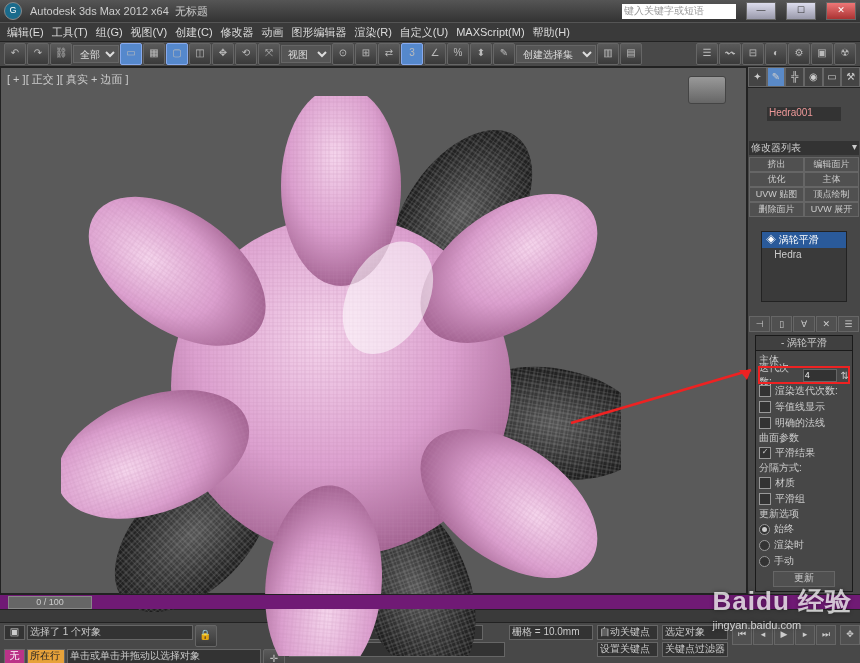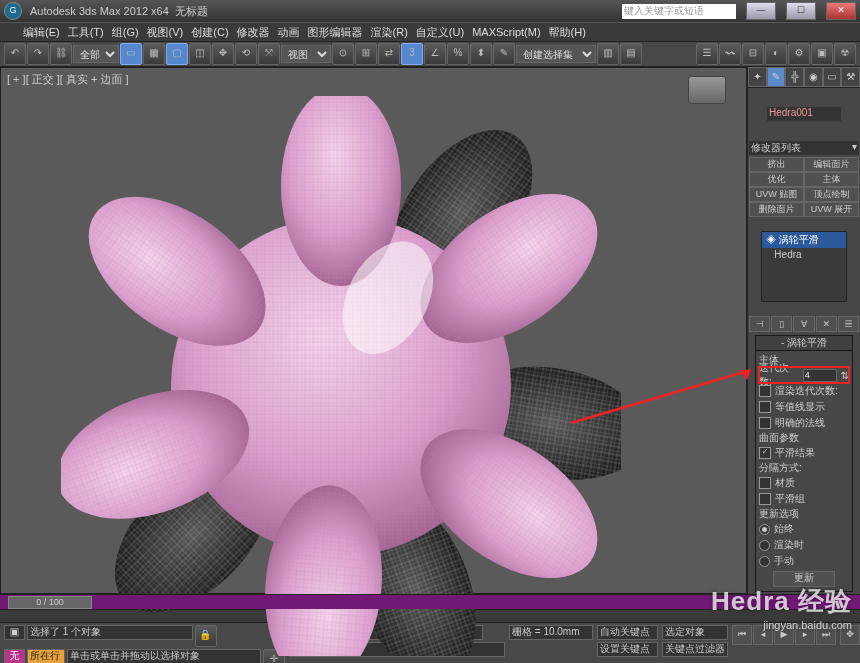--- a/index.html
+++ b/index.html
@@ -2,21 +2,21 @@
 <html><head>
 <meta charset="utf-8">
 <style>
   html,body{margin:0;padding:0;width:860px;height:663px;background:#4a4a4a;font-family:"Microsoft YaHei",Arial,sans-serif;font-size:11px;color:#ccc;overflow:hidden}
   .titlebar{height:22px;background:linear-gradient(#555,#333);display:flex;align-items:center;padding:0 4px;gap:8px}
   .titlebar .logo{width:16px;height:16px;border-radius:50%;background:#1a6b8c;border:1px solid #888;font-size:9px;text-align:center;line-height:14px;color:#fff}
   .titlebar .caption{flex:1;text-align:center;font-size:11px;color:#ddd}
   .titlebar .search{width:110px;height:15px;background:#fff;color:#999;font-size:10px;padding:0 2px}
   .titlebar .winbtn{width:28px;height:16px;background:linear-gradient(#dde,#99a);border:1px solid #666;margin-left:2px;text-align:center;line-height:14px;font-size:9px;color:#333}
   .titlebar .winbtn.close{background:linear-gradient(#e77,#a33);color:#fff}
-  .menubar{height:18px;background:#3a3a3a;display:flex;align-items:center;padding:0 20px;gap:2px;border-top:1px solid #555;border-bottom:1px solid #222}
+  .menubar{height:18px;background:#3a3a3a;display:flex;align-items:center;padding:0 4px;gap:2px;border-top:1px solid #555;border-bottom:1px solid #222}
   .menubar span{padding:0 3px;font-size:11px;color:#ddd}
   .toolbar{height:24px;background:#484848;border-bottom:1px solid #222;display:flex;align-items:center;padding:0 4px;gap:1px}
   .tbtn{width:20px;height:20px;background:linear-gradient(#5a5a5a,#3a3a3a);border:1px solid #666;border-radius:2px;font-size:10px;text-align:center;line-height:18px;color:#bbb}
   .tbtn.active{background:#5588cc;border-color:#88aaee}
   .tsel{height:18px;background:#555;border:1px solid #666;color:#ddd;font-size:10px;padding:0 2px}
   .main{display:flex;height:527px}
   .viewport{flex:1;background:#5a5a5a;position:relative;border:1px solid #222}
   .vp-label{position:absolute;top:4px;left:6px;font-size:11px;color:#ccc}
   .vp-cube{position:absolute;top:8px;right:20px;width:36px;height:26px;background:linear-gradient(#999,#666);border-radius:3px;border:1px solid #444}
   .cmdpanel{width:112px;background:#474747;border-left:1px solid #222;display:flex;flex-direction:column;font-size:10px}
@@ -46,21 +46,21 @@
   .timeline .slider{position:absolute;left:8px;top:1px;width:82px;height:11px;background:#666;border:1px solid #888;font-size:9px;text-align:center;line-height:10px}
   .timeticks{height:12px;background:#3a3a3a;border-top:1px solid #222}
   .status{height:38px;background:#484848;border-top:1px solid #222;display:flex;align-items:flex-start;padding:2px 4px;gap:4px;font-size:10px}
   .status .field{background:#333;border:1px solid #666;height:13px;padding:0 2px;line-height:12px}
   .status .col{display:flex;flex-direction:column;gap:2px}
   .status .play{display:flex;gap:1px}
   .status .play div{width:18px;height:18px;background:#505050;border:1px solid #666;text-align:center;line-height:16px;font-size:9px}
   .arrow{position:absolute;pointer-events:none}
   .shape3d{position:absolute;top:28px;left:60px;width:560px;height:560px}
   .watermark{position:absolute;right:8px;bottom:32px;font-size:26px;color:rgba(255,255,255,.75);font-weight:bold;letter-spacing:1px;text-shadow:0 0 4px rgba(0,0,0,.4)}
-  .watermark .sub{font-size:11px;font-weight:normal;display:block;text-align:right;letter-spacing:0}
+  .watermark .sub{font-size:11px;font-weight:normal;display:block;text-align:left;letter-spacing:0}
 </style>
 </head>
 <body>
 
 <div class="titlebar">
   <div class="logo">G</div>
   <span><span>Autodesk 3ds Max 2012 x64</span>&nbsp;&nbsp;<span>无标题</span></span>
   <div class="caption"></div>
   <div class="search">键入关键字或短语</div>
   <div class="winbtn">—</div>
@@ -333,15 +333,15 @@
     <div>▸</div>
     <div>⏭</div>
   </div>
   <div class="play">
     <div>✥</div>
 
   </div>
 </div>
 
 <div class="watermark">
-  <span>Hedra 经验</span>
+  <span>Baidu 经验</span>
   <span class="sub">jingyan.baidu.com</span>
 </div>
 
 </body></html>

